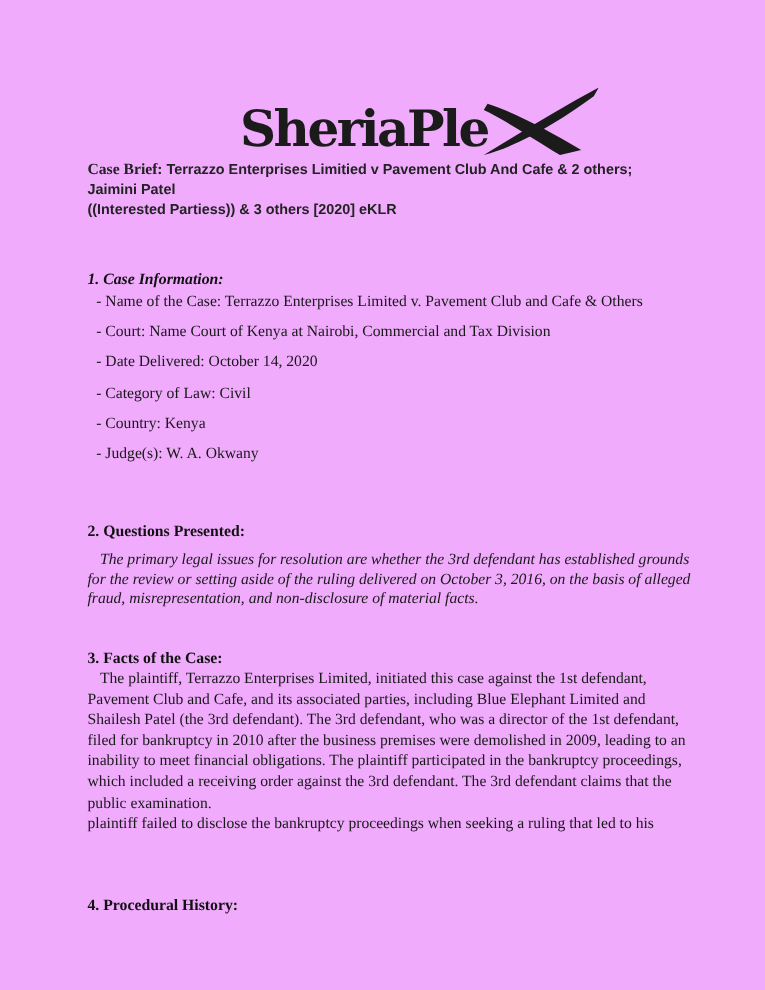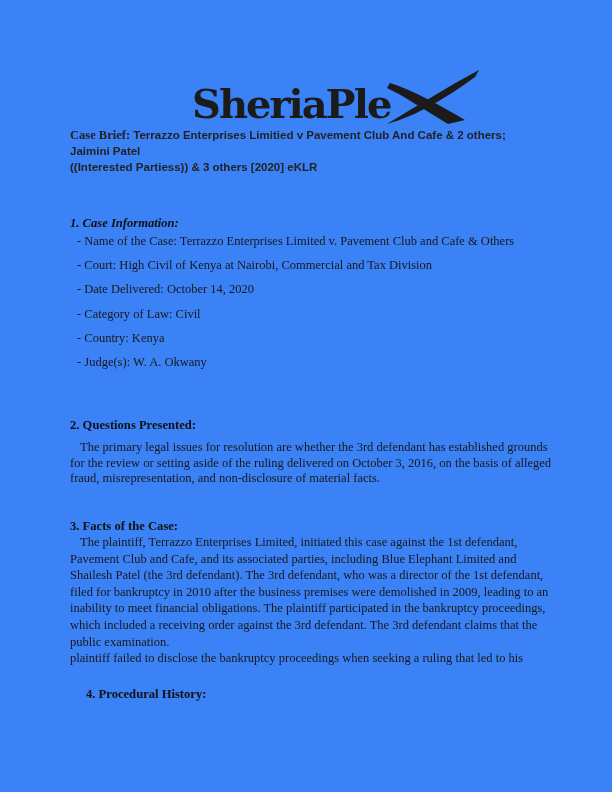--- a/index.html
+++ b/index.html
@@ -1,20 +1,20 @@
 <!DOCTYPE html>
 <html><head>
 <meta charset="utf-8">
 <style>
   html,body{margin:0;padding:0;background:#888;}
   .page{
     position:relative;
     width:612px;height:792px;
     margin:0 auto;
-    background:#3b82f6;
+    background:#f0abfc;
     overflow:hidden;
     font-family:"Liberation Serif", serif;
     color:#1a1a1a;
   }
   
   .logo{
     position:absolute;left:192px;top:70px;height:54px;
     display:flex;align-items:flex-end;
   }
   .logo-text{
@@ -39,31 +39,31 @@
   .t-serif{font-family:"Liberation Serif", serif;font-size:12.5px;}
   .t-sans{font-family:"Liberation Sans", sans-serif;}
   
   .heading{
     position:absolute;left:70px;
     font-weight:bold;font-size:12.6px;white-space:nowrap;color:#111;
   }
   .h1{top:216px;font-style:italic;}
   .h2{top:418px;}
   .h3{top:519px;}
-  .h4{top:687px;margin-left:16px;}
+  .h4{top:717px;}
   .items{
     position:absolute;left:77px;top:234px;width:470px;
     font-size:12.5px;color:#181818;
   }
   .case-item{margin-bottom:9.2px;white-space:nowrap;}
   .para{
     position:absolute;left:70px;width:480px;
     font-size:12.5px;color:#181818;
   }
-  .q-para{top:440px;}
+  .q-para{top:440px;font-style:italic;}
   .q-para .para-line{line-height:15.6px;}
   .f-para{top:534px;}
   .f-para .para-line{line-height:16.6px;}
   .para .para-line:first-child{text-indent:10px;}
   .para-line{white-space:nowrap;}
 </style>
 </head>
 <body>
 
 <div class="page">
@@ -79,21 +79,21 @@
   </div>
 
   <div class="doc-title">
     <div class="t-line"><span class="t-serif">Case Brief:</span><span class="t-sans"> Terrazzo Enterprises Limitied v Pavement Club And Cafe &amp; 2 others; Jaimini Patel</span></div>
     <div class="t-line t-sans">((Interested Partiess)) &amp; 3 others [2020] eKLR</div>
   </div>
 
   <div class="heading h1">1. Case Information:</div>
   <div class="items">
       <div class="case-item">- Name of the Case: Terrazzo Enterprises Limited v. Pavement Club and Cafe &amp; Others</div>
-      <div class="case-item">- Court: High Civil of Kenya at Nairobi, Commercial and Tax Division</div>
+      <div class="case-item">- Court: Name Court of Kenya at Nairobi, Commercial and Tax Division</div>
       <div class="case-item">- Date Delivered: October 14, 2020</div>
       <div class="case-item">- Category of Law: Civil</div>
       <div class="case-item">- Country: Kenya</div>
       <div class="case-item">- Judge(s): W. A. Okwany</div>
     </div>
 
   <div class="heading h2">2. Questions Presented:</div>
   <div class="para q-para">
       <div class="para-line">The primary legal issues for resolution are whether the 3rd defendant has established grounds</div>
       <div class="para-line">for the review or setting aside of the ruling delivered on October 3, 2016, on the basis of alleged</div>

